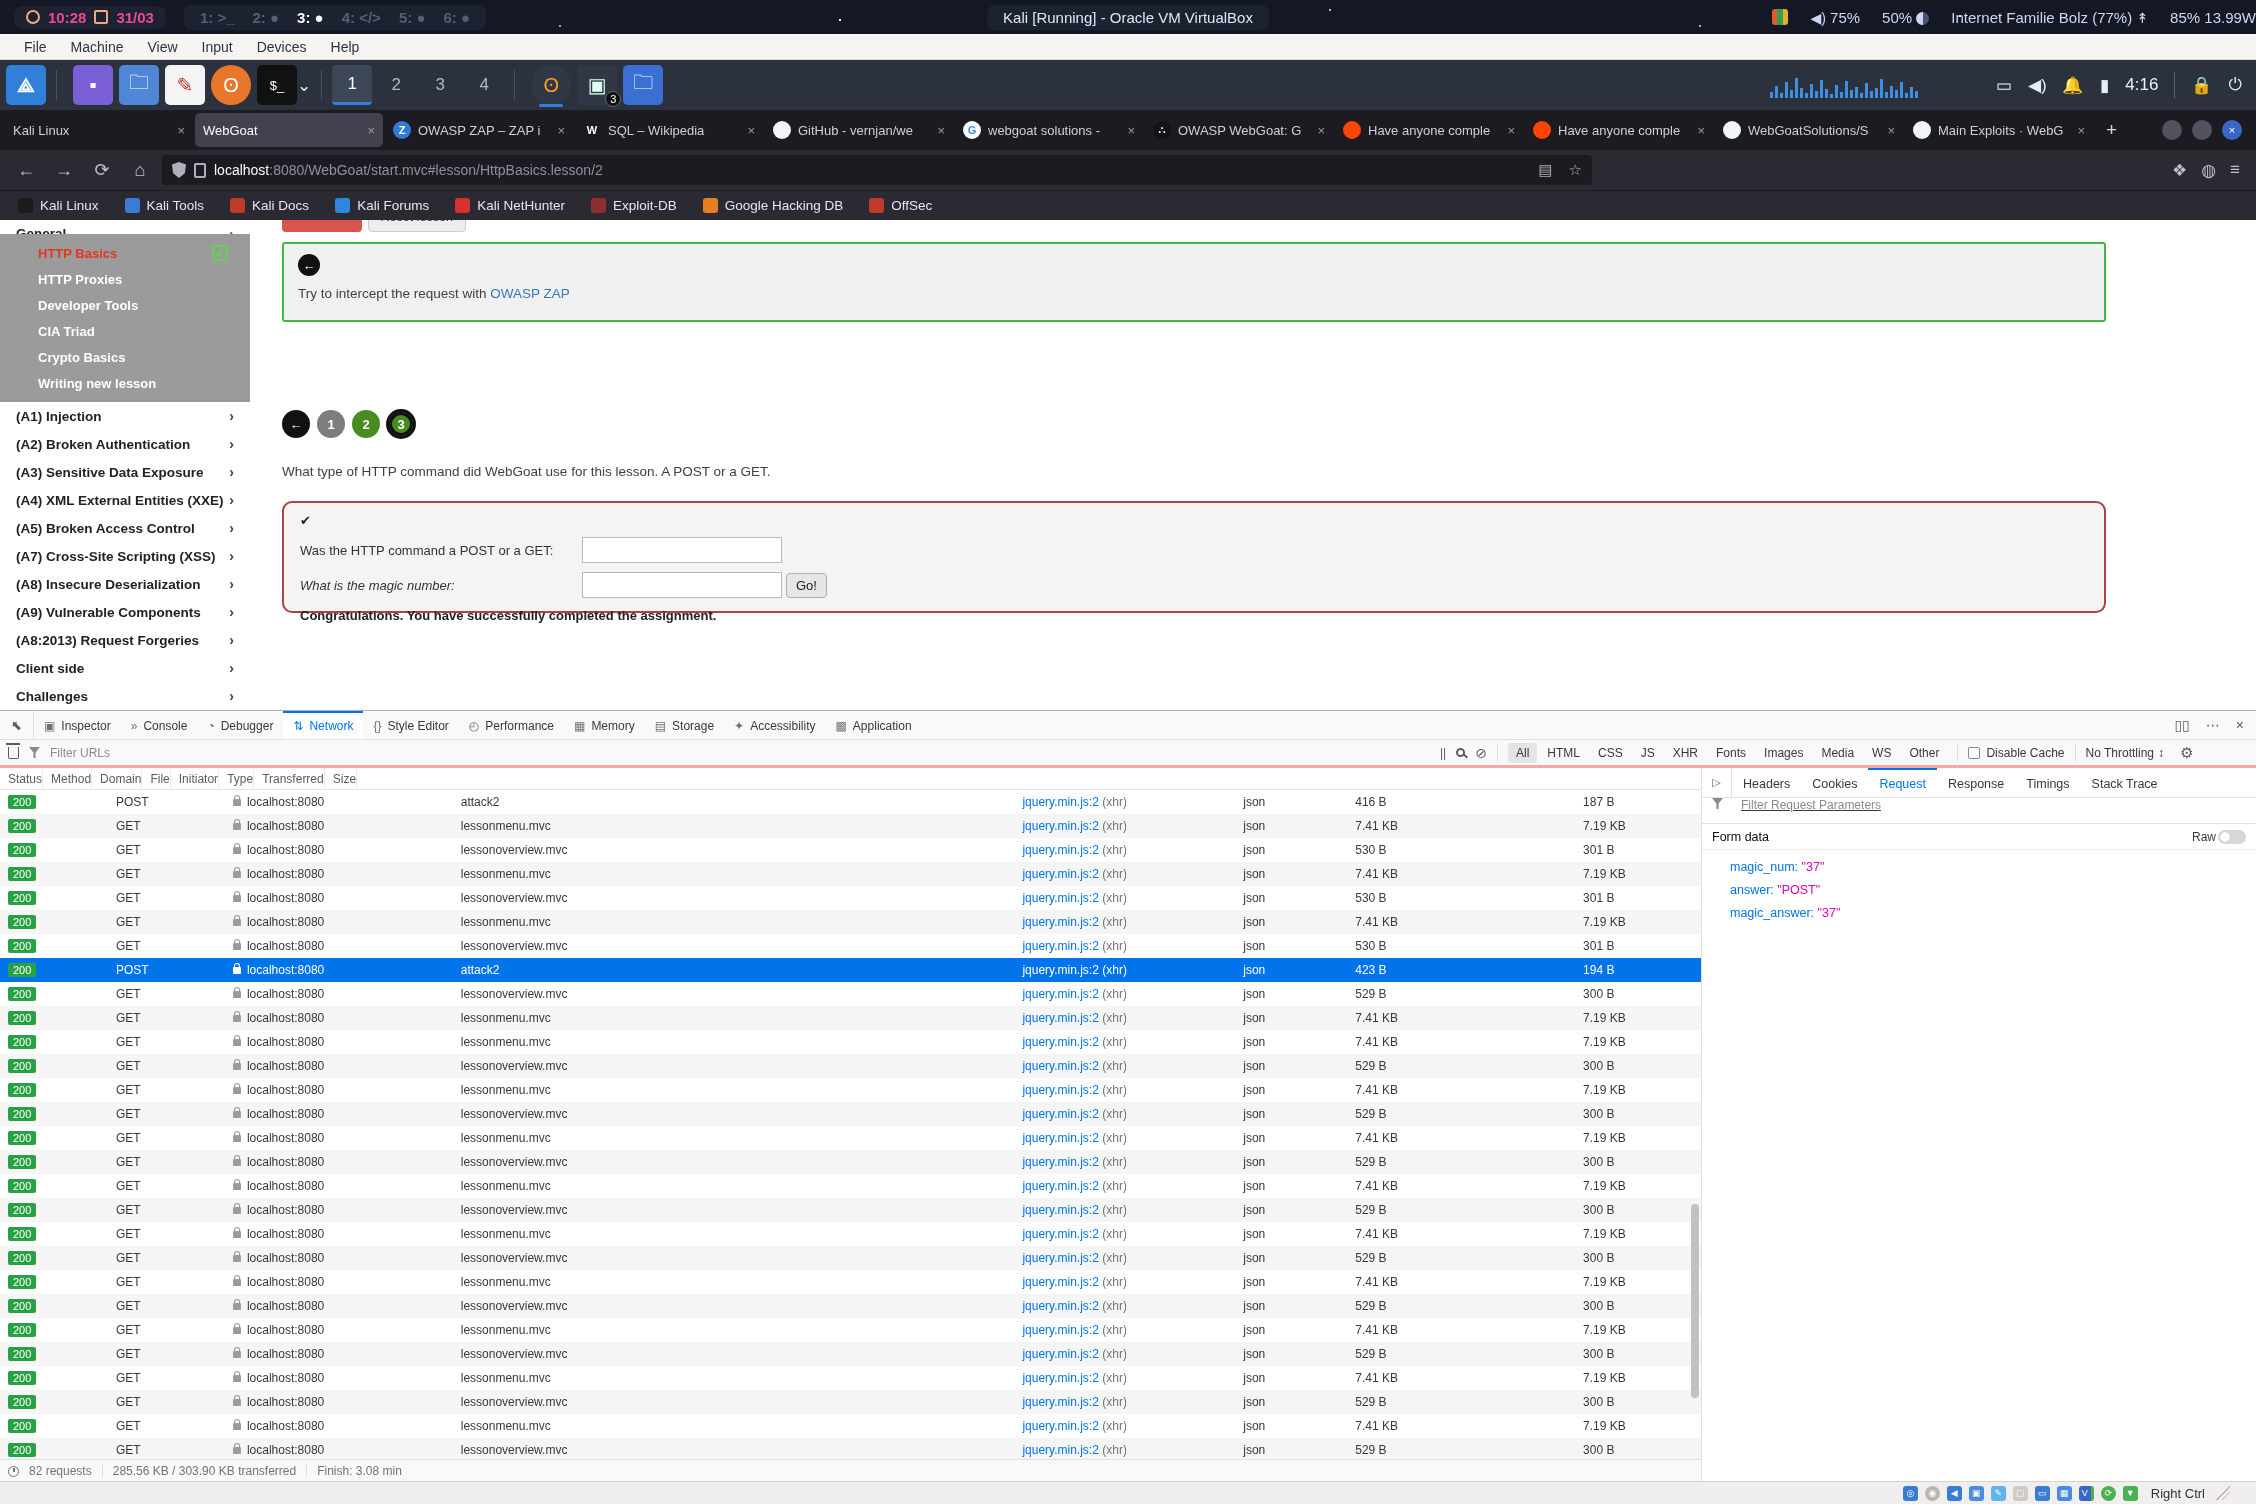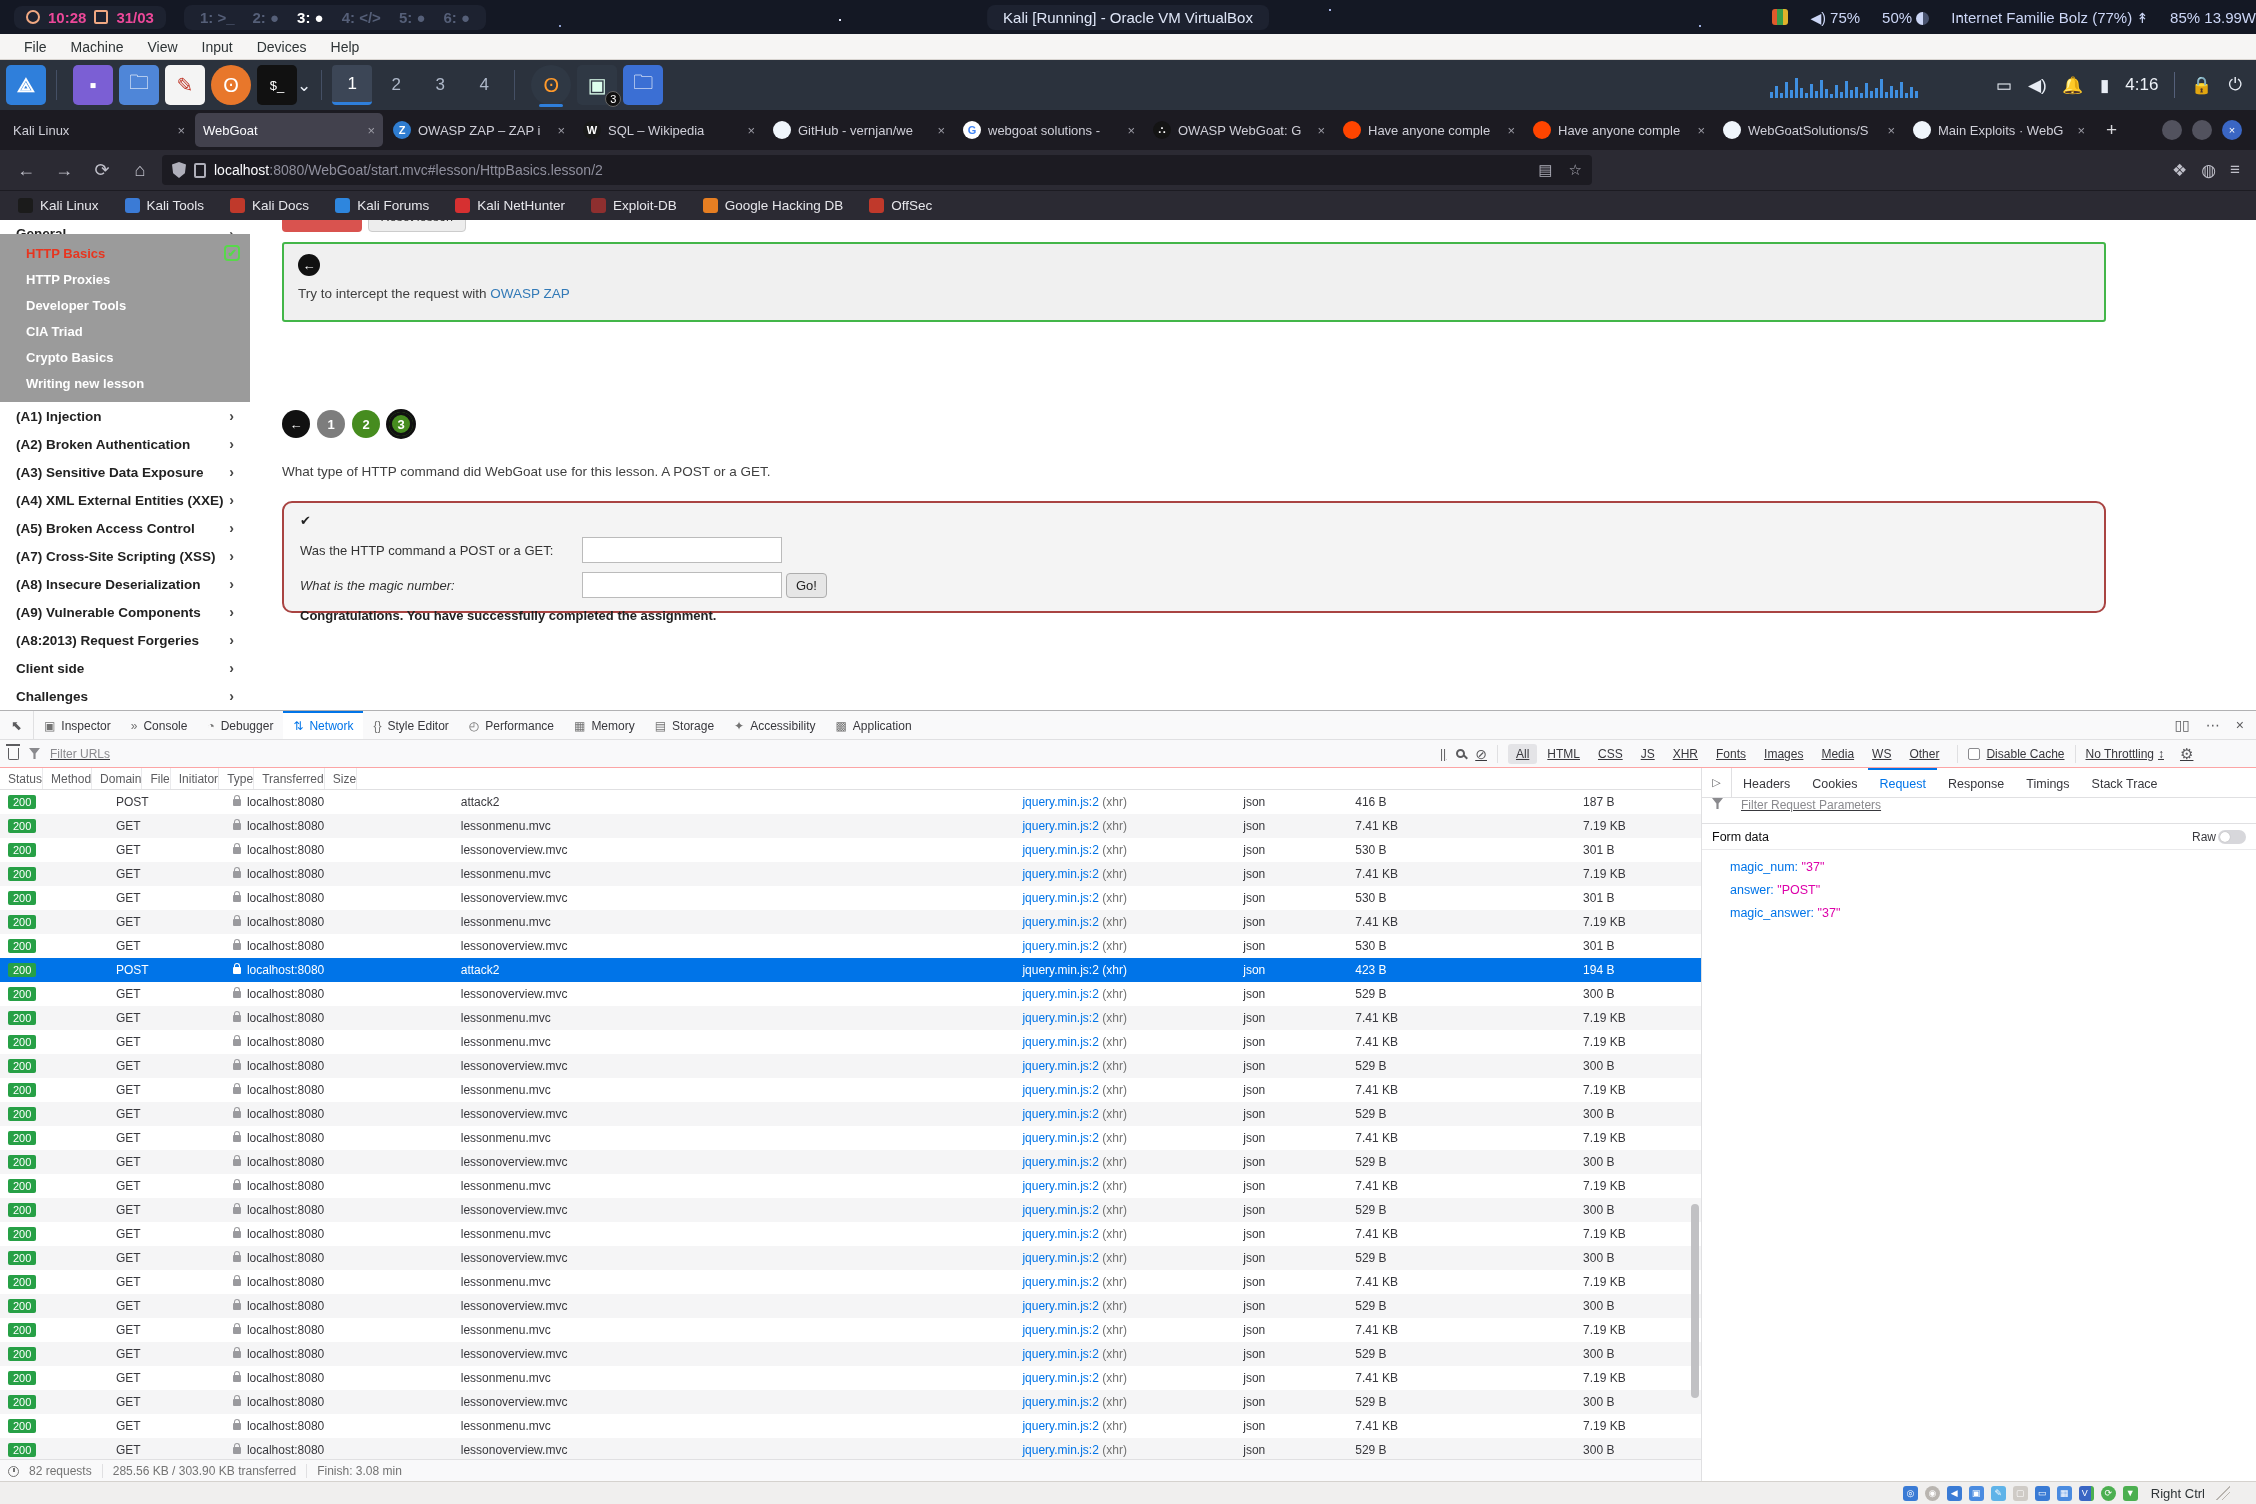--- a/index.html
+++ b/index.html
@@ -103,21 +103,21 @@
   .bm .bfav { width:15px; height:15px; border-radius:3px; flex:none; }
 
   
   .page { position:absolute; top:220px; left:0; width:2256px; height:490px;
     background:#ffffff; overflow:hidden; display:flex; }
   .wg-sidebar { width:250px; flex:none; padding-top:0; }
   .wg-cat { display:flex; align-items:center; justify-content:space-between;
     padding:6px 16px 6px 16px; font-size:13.5px; font-weight:bold; color:#222; height:28px; }
   .wg-cat .chev { color:#444; font-size:14px; }
   .wg-cat.clipped { height:14px; overflow:hidden; align-items:flex-start; margin-top:0; }
-  .wg-sub { background:#9b9b9b; padding:6px 0; }
+  .wg-sub { background:#9b9b9b; padding:6px 12px; }
   .wg-sub .si { display:flex; align-items:center; justify-content:space-between;
     color:#fff; font-weight:bold; font-size:13px; padding:6px 10px 6px 26px; height:26px; }
   .wg-sub .si.active .lbl { color:#e8351f; }
   .check-badge { width:16px; height:16px; border:2px solid #57d94a; border-radius:4px;
     color:#57d94a; font-size:11px; display:flex; align-items:center; justify-content:center;
     background:transparent; }
   .wg-content { flex:1; padding-left:32px; padding-right:150px; }
   .wg-btnrow { height:14px; overflow:hidden; }
   .wg-btnrow .btns { display:flex; gap:6px; margin-top:-18px; }
   .btn-hide { background:#d9534f; color:#fff; border-radius:4px; font-size:12.5px;
@@ -159,22 +159,22 @@
   .dt-pick { width:34px; display:flex; align-items:center; justify-content:center;
     border-right:1px solid #e0e0e2; color:#5c5c5f; font-size:13px; }
   .dt-tab { display:flex; align-items:center; gap:6px; padding:0 10px; color:#38383d;
     border-top:2px solid transparent; }
   .dt-tab .ic { color:#737373; font-size:12px; }
   .dt-tab.active { color:#0074e8; border-top-color:#0074e8; background:#fff; }
   .dt-tab.active .ic { color:#0074e8; }
   .dt-tabs-right { margin-left:auto; display:flex; align-items:center; gap:16px;
     padding-right:12px; color:#5c5c5f; font-size:14px; }
 
-  .dt-netbar { height:28px; background:#f9f9fa; border-bottom:1px solid #fca5a5;
-    display:flex; align-items:center; padding:0 8px; gap:10px;text-decoration:underline; }
+  .dt-netbar { height:28px; background:#f9f9fa; border-bottom:3px solid #fca5a5;
+    display:flex; align-items:center; padding:0 8px; gap:10px; }
   .trash { width:11px; height:12px; border:1.5px solid #5c5c5f; border-top:none; border-radius:0 0 2px 2px; position:relative; }
   .trash::before { content:""; position:absolute; top:-4px; left:-3.5px; width:14px; height:2px; background:#5c5c5f; }
   .dt-filter { flex:1; max-width:1380px; border:none; background:transparent;
     font-size:12px; color:#38383d; outline:none; }
   .dt-filter::placeholder { color:#8a8a8e; }
   .funnel { width:11px; height:11px; background:#8a8a8e;
     clip-path:polygon(0 0,100% 0,60% 50%,60% 100%,40% 100%,40% 50%); }
   .nb-ico { color:#5c5c5f; font-size:12px; }
   .mag { width:9px; height:9px; border:2px solid #5c5c5f; border-radius:50%; position:relative; }
   .mag::after { content:""; position:absolute; width:5px; height:2px; background:#5c5c5f;

